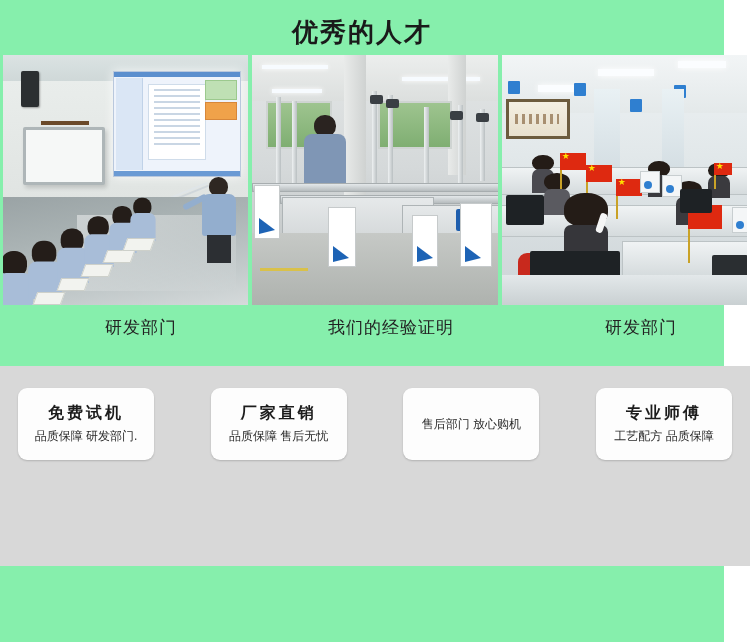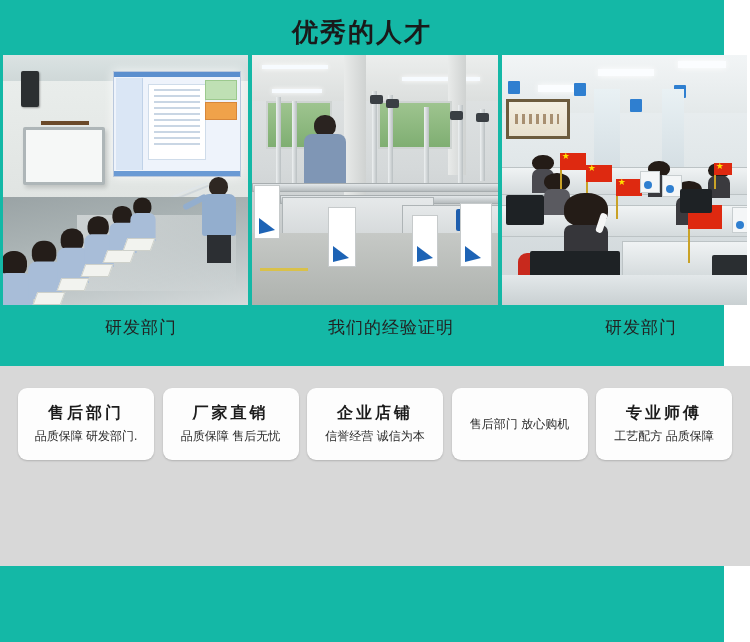--- a/index.html
+++ b/index.html
@@ -11,21 +11,21 @@
     height: 642px;
     background: #ffffff;
     font-family: "Liberation Sans", "DejaVu Sans", sans-serif;
     overflow: hidden;
     position: relative;
   }
   .page {
     width: 724px;
     height: 642px;
     position: relative;
-    background: #14b8a6;
+    background: #86efac;
   }
 
   
   .page-title {
     text-align: center;
     font-size: 26px;
     font-weight: bold;
     color: #1a1a1a;
     letter-spacing: 2px;
     padding-top: 14px;
@@ -432,32 +432,28 @@
   <div class="caption-row">
     <div class="caption">研发部门</div>
     <div class="caption">我们的经验证明</div>
     <div class="caption">研发部门</div>
   </div>
 
   <div class="gray-band"></div>
 
   <div class="cards">
     <div class="card-item">
-      <div class="card-title">售后部门</div>
+      <div class="card-title">免费试机</div>
       <div class="card-sub">品质保障 研发部门.</div>
     </div>
     <div class="card-item">
       <div class="card-title">厂家直销</div>
       <div class="card-sub">品质保障 售后无忧</div>
     </div>
     <div class="card-item">
-      <div class="card-title">企业店铺</div>
-      <div class="card-sub">信誉经营 诚信为本</div>
-    </div>
-    <div class="card-item">
       <div class="card-sub">售后部门 放心购机</div>
     </div>
     <div class="card-item">
       <div class="card-title">专业师傅</div>
       <div class="card-sub">工艺配方 品质保障</div>
     </div>
   </div>
 
 
 </div>

